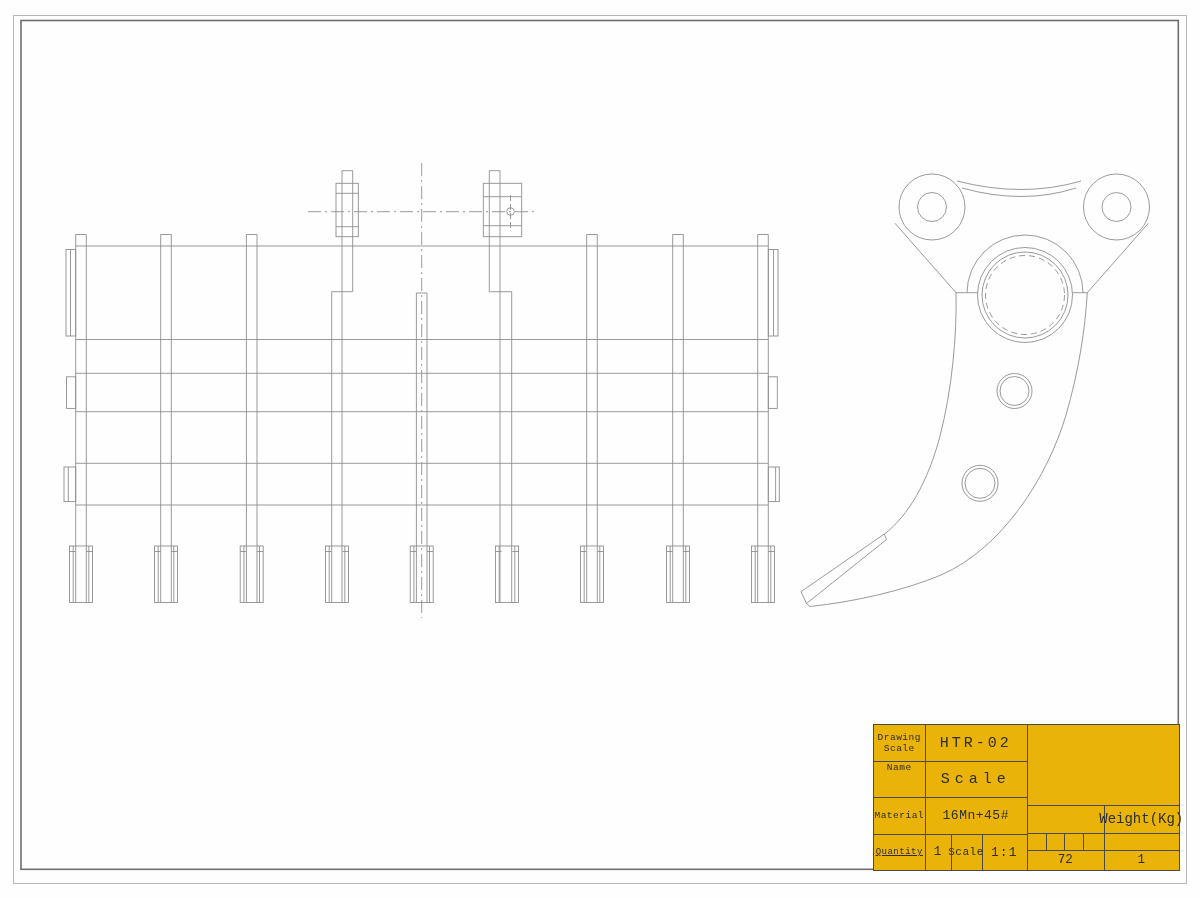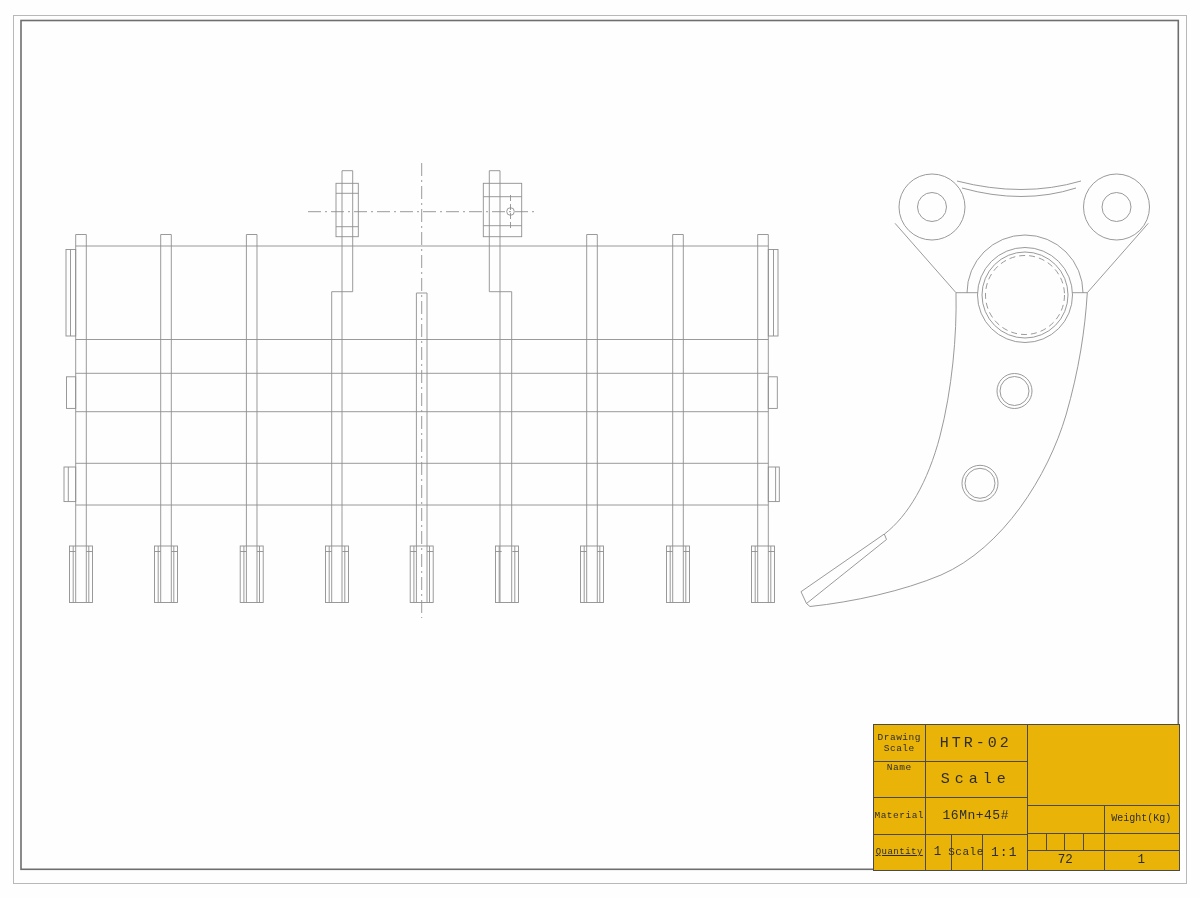--- a/index.html
+++ b/index.html
@@ -12,21 +12,21 @@
   .tb-line{position:absolute;background:#4a4a4a;}
   .tb-cell{position:absolute;display:flex;align-items:center;justify-content:center;
            color:#2e2e2e;white-space:nowrap;}
   .lab{font-size:9.5px;letter-spacing:0.5px;}
   .two-line{flex-direction:column;line-height:11px;}
   .val-lg{font-size:15px;letter-spacing:3px;}
   .val-name{font-size:15px;letter-spacing:5px;}
   .val-mat{font-size:13px;letter-spacing:0.5px;}
   .val-sm{font-size:12.5px;}
   .val-scale{font-size:13px;letter-spacing:1px;}
-  .wt-lab{font-size:10px;}
+  .wt-lab{font-size:14px;}
   #logo-cell{position:absolute;left:153px;top:0;width:152px;height:80px;}
 </style>
 </head>
 <body>
 
 <div id="sheet">
 
   <svg id="linework" width="1200" height="898" viewBox="0 0 1200 898">
     <defs>
       <g id="tine">

